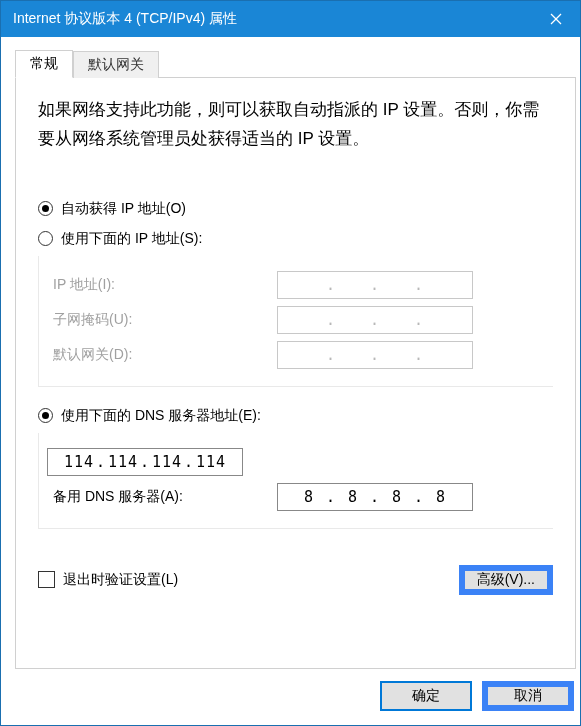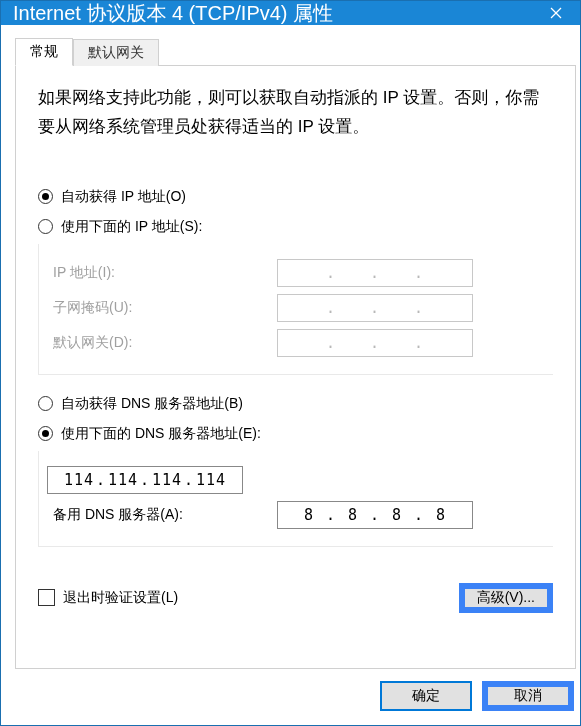--- a/index.html
+++ b/index.html
@@ -15,27 +15,27 @@
   }
   .window {
     width: 581px;
     height: 726px;
     border: 1px solid #1a6fb0;
     display: flex;
     flex-direction: column;
     background: #fff;
   }
   .titlebar {
-    height: 24px;
+    height: 36px;
     background: #1a86d6;
     color: #fff;
     display: flex;
     align-items: center;
     padding: 0 0 0 12px;
-    font-size: 20px;
+    font-size: 14px;
     flex: 0 0 auto;
   }
   .titlebar .title-text { flex: 1; }
   .titlebar .close-btn {
     width: 48px;
     height: 36px;
     display: flex;
     align-items: center;
     justify-content: center;
     cursor: pointer;
@@ -266,24 +266,20 @@
                 <span class="ip-sep">.</span>
               <span class="ip-oct"></span>
                 <span class="ip-sep">.</span>
               <span class="ip-oct"></span>
             </div>
           </div>
         </div>
       </div>
 
       <div class="radio-row">
-        <span class="radio"></span>
-        <span>自动获得 DNS 服务器地址(B)</span>
-      </div>
-      <div class="radio-row">
         <span class="radio checked"></span>
         <span>使用下面的 DNS 服务器地址(E):</span>
       </div>
 
       <div class="field-group enabled">
         <div class="field-row">
           <div class="ip-input">
             <div class="ip-val">
               <span class="ip-oct">114</span>
                 <span class="ip-sep">.</span>

